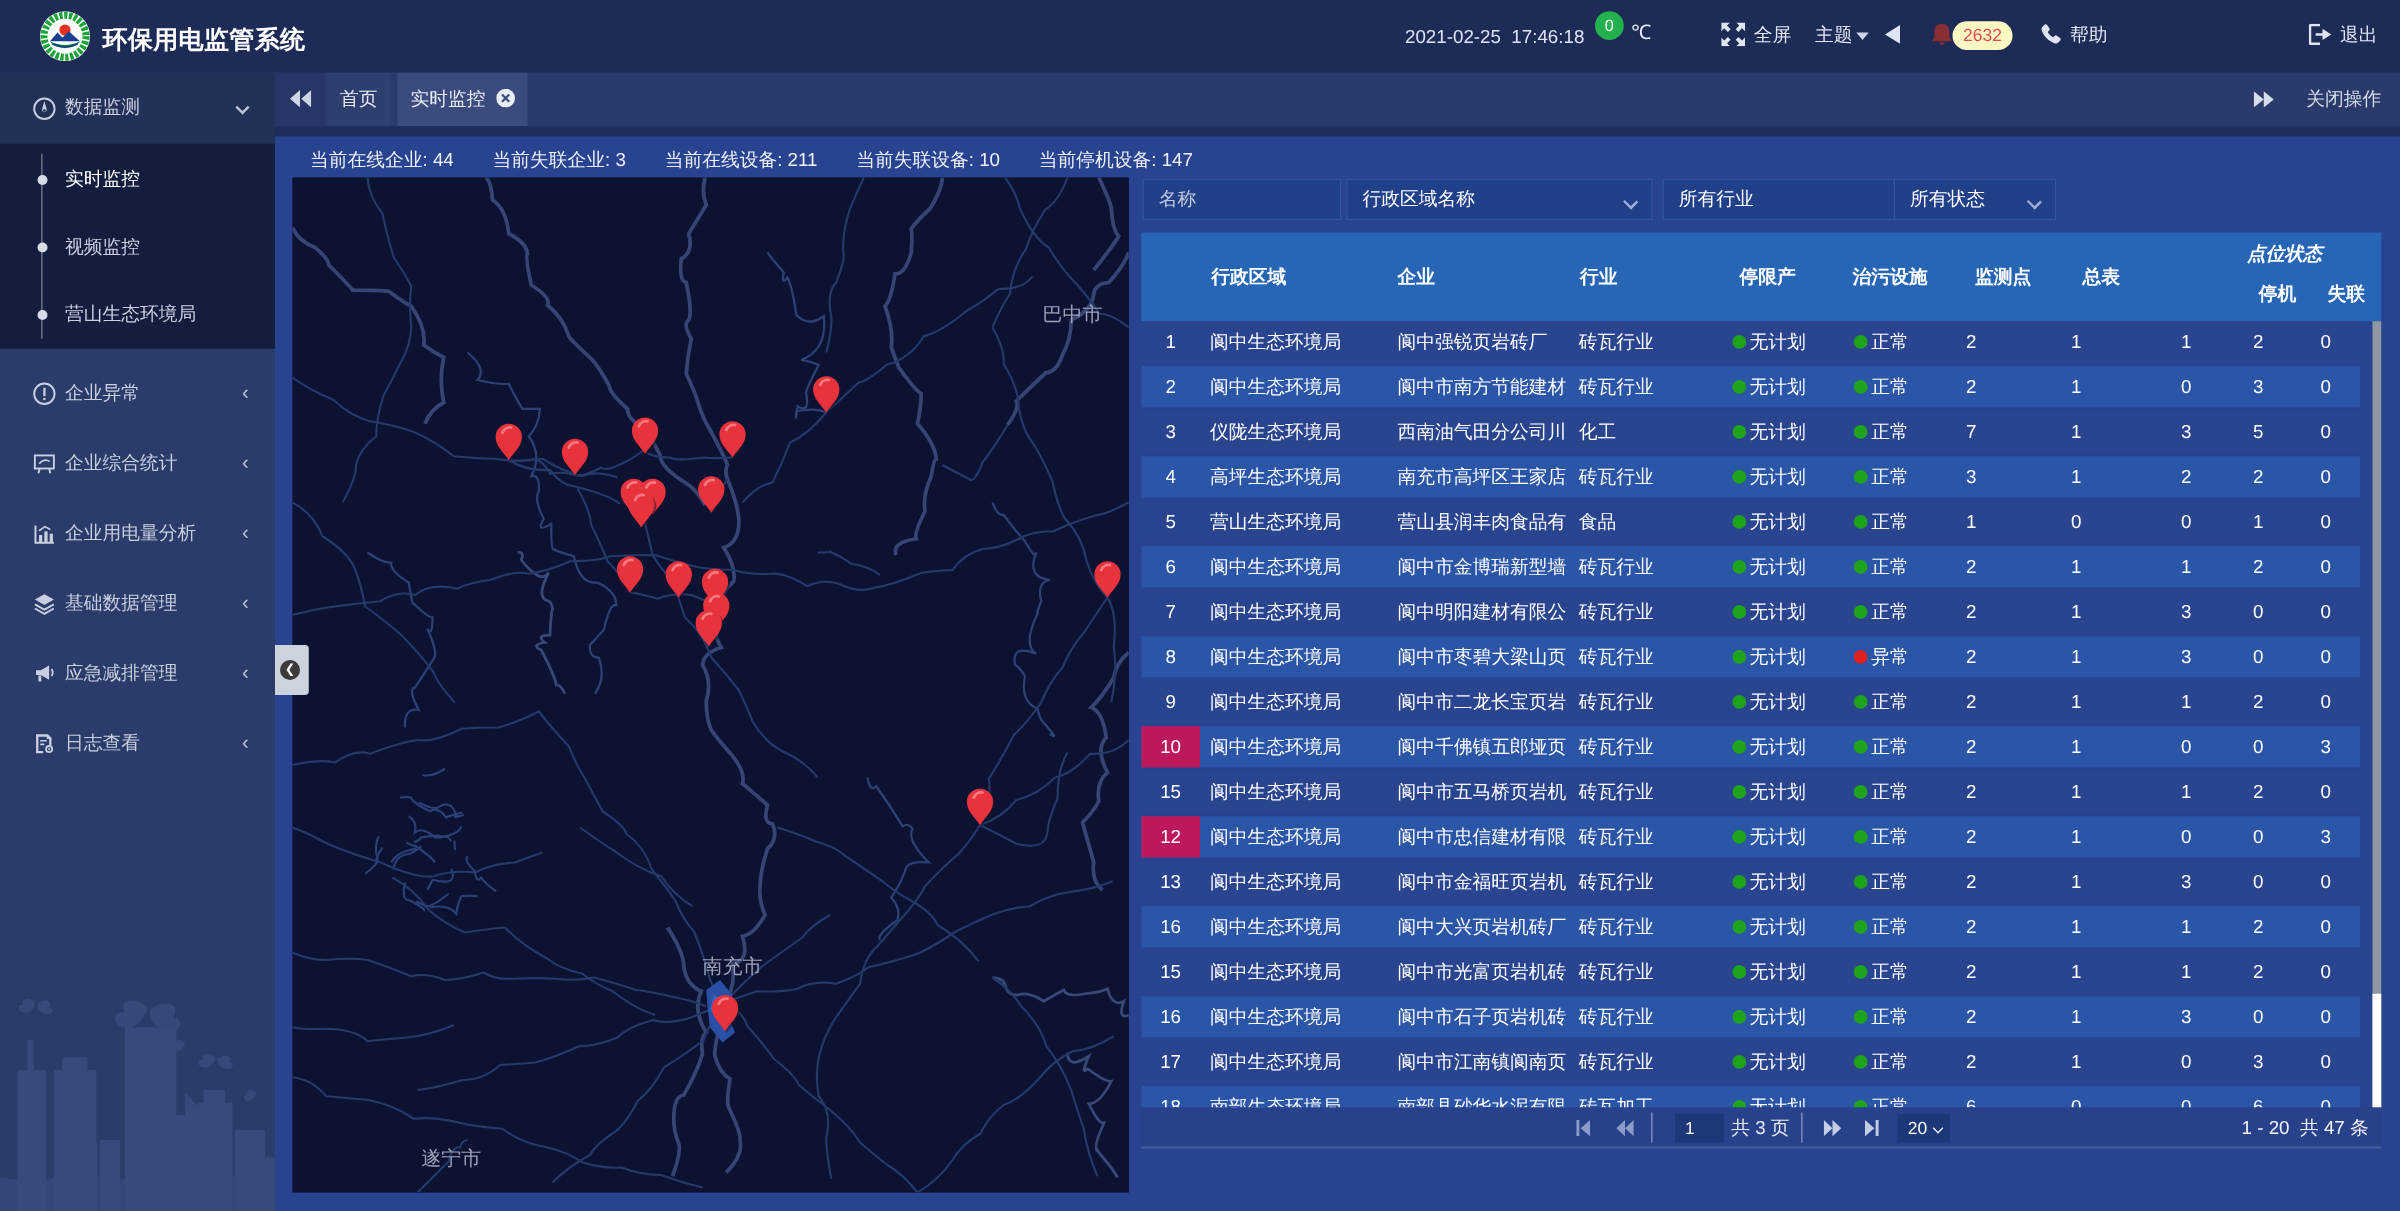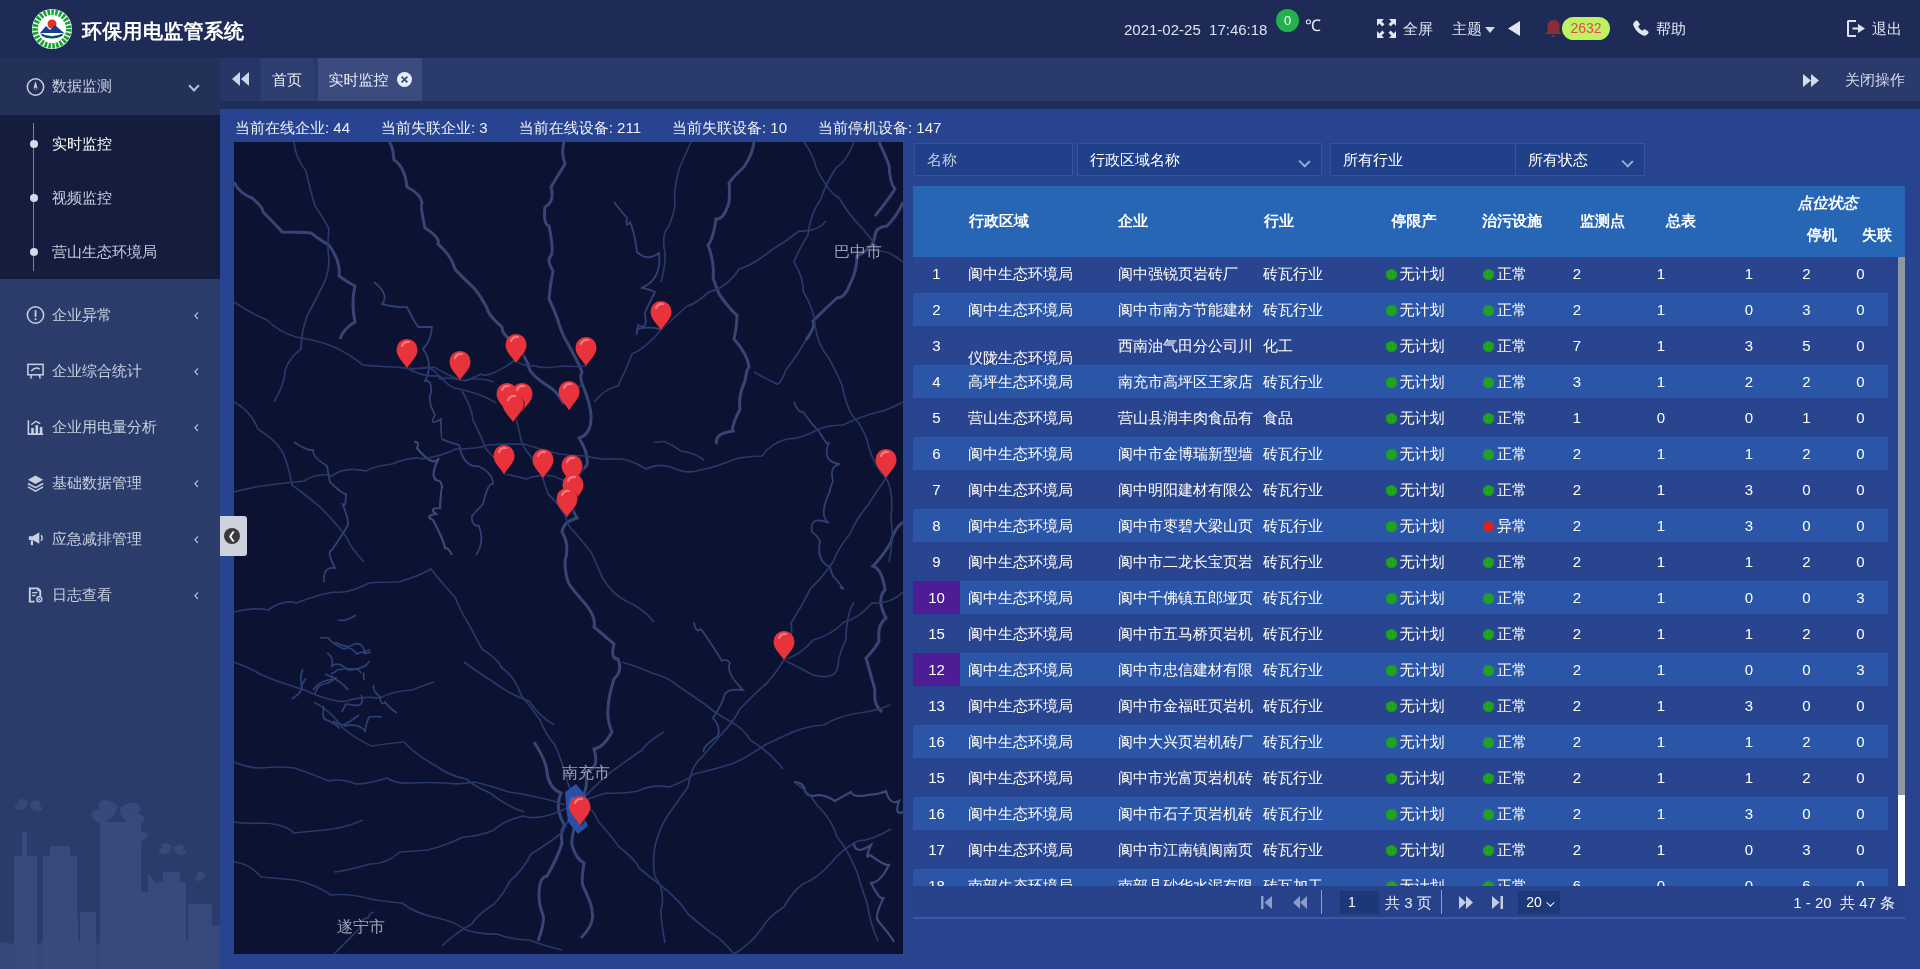--- a/index.html
+++ b/index.html
@@ -10,21 +10,21 @@
 
 #hdr { position:absolute; left:0; top:0; width:1920px; height:58px; background:#1d2b56; z-index:20; }
 #logo { position:absolute; left:32px; top:9px; width:40px; height:40px; }
 #title { position:absolute; left:82px; top:18px; font-size:20px; font-weight:bold; color:#ffffff; letter-spacing:0.3px; }
 #hdr .date { position:absolute; left:1124px; top:21px; font-size:15px; color:#dde3f2; }
 #badge0 { position:absolute; left:1276px; top:9px; width:23px; height:23px; border-radius:50%; background:#23b14e; color:#fff; font-size:13px; text-align:center; line-height:23px; }
 #celsius { position:absolute; left:1305px; top:14px; color:#e8ecf8; font-size:16px; }
 .hitem { position:absolute; top:0; height:58px; line-height:58px; color:#e2e7f4; font-size:15px; white-space:nowrap; }
 .hitem svg { vertical-align:middle; margin-right:7px; margin-top:-3px; }
 .caret-d { display:inline-block; width:0; height:0; border-left:5px solid transparent; border-right:5px solid transparent; border-top:6px solid #cfd6e8; margin-left:4px; vertical-align:middle; }
-#bellpill { position:absolute; left:1562px; top:17px; width:48px; height:23px; border-radius:12px; background:#bef264; color:#e14b52; font-size:14px; text-align:center; line-height:23px; }
+#bellpill { position:absolute; left:1562px; top:17px; width:48px; height:23px; border-radius:12px; background:#fef9c3; color:#e14b52; font-size:14px; text-align:center; line-height:23px; }
 
 
 #side { position:absolute; left:0; top:58px; width:220px; height:911px; background:#2b3c6b; z-index:10; overflow:hidden; }
 #grp1 { position:absolute; left:0; top:0; width:220px; height:57px; background:#233057; }
 #submenu { position:absolute; left:0; top:57px; width:220px; height:164px; background:#141d3e; }
 .mitem { position:relative; height:56px; line-height:56px; color:#c9cfe0; font-size:15px; }
 .mitem .mico { position:absolute; left:26px; top:50%; transform:translateY(-50%); width:19px; height:19px; }
 .mitem .mtxt { position:absolute; left:52px; }
 .mitem .mchev { position:absolute; right:21px; top:50%; transform:translateY(-50%); font-size:16px; color:#bcc4d6; }
 #submenu .line { position:absolute; left:33px; top:8px; bottom:8px; width:1px; background:rgba(255,255,255,0.45); }
@@ -40,41 +40,41 @@
 #tabbar { position:absolute; left:220px; top:58px; width:1700px; height:43px; background:#2a3a6a; z-index:5; }
 #tabstrip { position:absolute; left:220px; top:101px; width:1700px; height:8px; background:#1e2d5a; z-index:5; }
 .tab { position:absolute; top:0; height:43px; line-height:43px; color:#e8ecf6; font-size:15px; text-align:center; }
 #tabback { left:0; width:40px; background:#273666; color:#cdd4e6; }
 #tab1 { left:41px; width:52px; background:#2e3e6f; }
 #tab2 { left:98px; width:104px; background:#3b4b7e; }
 #tabr { position:absolute; right:0; top:0; height:43px; line-height:43px; color:#d6dcea; font-size:15px; }
 
 
 #content { position:absolute; left:220px; top:109px; width:1700px; height:860px; background:#284390; }
-#stats { position:absolute; left:15px; top:10px; color:#eef1fa; font-size:15px; }
+#stats { position:absolute; left:28px; top:10px; color:#eef1fa; font-size:15px; }
 #stats span { margin-right:31px; }
 #map { position:absolute; left:14px; top:33px; width:669px; height:812px; background:#0c1231; }
 
 
 #rpanel { position:absolute; left:693px; top:33px; width:992px; height:787px; }
 .finput { position:absolute; top:1px; height:33px; background:#21408a; border:1px solid #35539f; color:#ffffff; font-size:15px; line-height:31px; padding-left:12px; }
 .fchev { position:absolute; right:12px; top:13px; width:9px; height:9px; border-right:2px solid #9fb0d8; border-bottom:2px solid #9fb0d8; transform:rotate(45deg) scale(1,0.9); }
 #thead { position:absolute; left:0; top:44px; width:992px; height:71px; background:#2765b5; color:#fff; font-size:15px; font-weight:bold; }
 .hc { position:absolute; top:0; height:71px; display:flex; align-items:center; }
 .hc.ctr { justify-content:center; }
 #tbody { position:absolute; left:0; top:115px; width:992px; height:629px; overflow:hidden; }
 .trow { position:relative; width:975px; height:33px; margin-bottom:3px; display:flex; color:#fff; font-size:15px; }
 .trow.odd { background:#2a458f; }
 .trow.even { background:#2b55a6; }
 .tc { height:33px; line-height:33px; overflow:hidden; white-space:nowrap; flex-shrink:0; }
 .tc.ctr { text-align:center; }
 .dotg, .dotr { display:inline-block; width:11px; height:11px; border-radius:50%; margin-right:3px; vertical-align:-1px; }
 .dotg { background:#1fa31c; }
 .dotr { background:#e01f1f; }
-.numgrey { background:#4c1d95; }
+.numgrey { background:#be185d; }
 #scrolltrack { position:absolute; left:985px; top:115px; width:7px; height:629px; background:#8f97a3; }
 #scrollthumb { position:absolute; left:985px; top:653px; width:7px; height:91px; background:#ffffff; }
 #pager { position:absolute; left:0; top:744px; width:992px; height:33px; background:#27418a; border-bottom:2px solid #40599e; color:#aebad4; font-size:14px; }
 #pager .pitem { position:absolute; top:0; } #pager div.pitem { height:33px; line-height:33px; }
 #pgtotal { position:absolute; right:10px; top:0; height:33px; line-height:33px; color:#f2f4fa; font-size:15px; }
 </style>
 </head>
 <body>
 
 <div id="hdr">
@@ -470,21 +470,21 @@
           <div class="tc ctr" style="width:62px;"><span class="dotg"></span>无计划</div>
           <div class="tc ctr" style="width:118px;"><span class="dotg"></span>正常</div>
           <div class="tc ctr" style="width:40px; padding-right:14px;">2</div>
           <div class="tc ctr" style="width:114px;">1</div>
           <div class="tc ctr" style="width:62px;">0</div>
           <div class="tc ctr" style="width:53px;">3</div>
           <div class="tc ctr" style="width:55px;">0</div>
         </div>
         <div class="trow odd">
           <div class="tc ctr" style="width:47px;">3</div>
-          <div class="tc" style="width:147px; padding-left:8px;margin-top:12px;">仪陇生态环境局</div>
+          <div class="tc" style="width:147px; padding-left:8px;">仪陇生态环境局</div>
           <div class="tc" style="width:146px; padding-left:11px;">西南油气田分公司川中</div>
           <div class="tc" style="width:131px; padding-left:10px;">化工</div>
           <div class="tc ctr" style="width:62px;"><span class="dotg"></span>无计划</div>
           <div class="tc ctr" style="width:118px;"><span class="dotg"></span>正常</div>
           <div class="tc ctr" style="width:40px; padding-right:14px;">7</div>
           <div class="tc ctr" style="width:114px;">1</div>
           <div class="tc ctr" style="width:62px;">3</div>
           <div class="tc ctr" style="width:53px;">5</div>
           <div class="tc ctr" style="width:55px;">0</div>
         </div>

